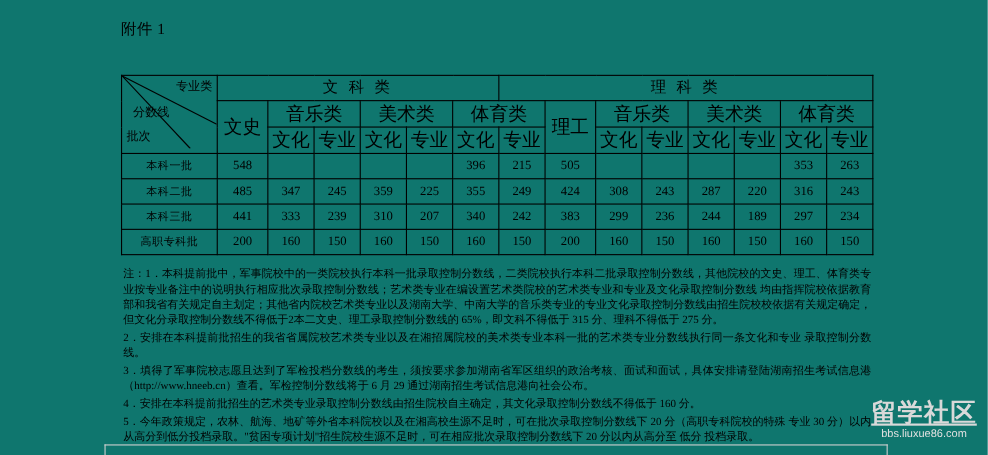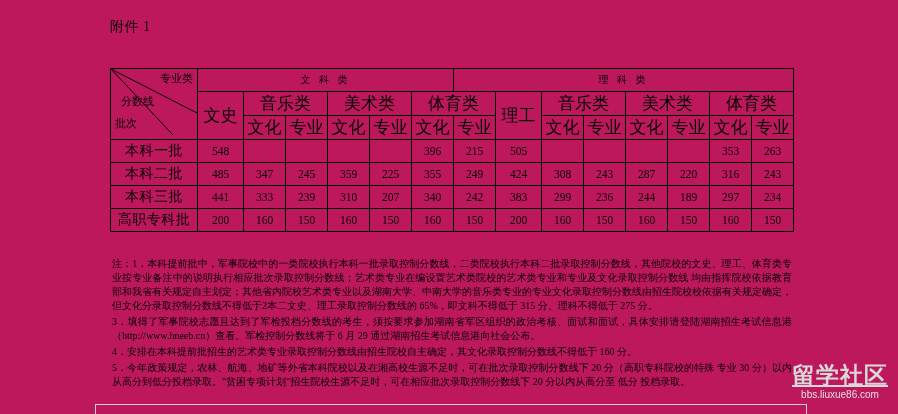--- a/index.html
+++ b/index.html
@@ -13,21 +13,21 @@
     font-family: "Liberation Serif", "DejaVu Serif", serif;
     color: #000000;
     overflow: hidden;
     position: relative;
   }
   .page {
     position: absolute;
     left: 0; top: 0;
     width: 898px;
     height: 414px;
-    background: #be185d;
+    background: #0f766e;
   }
   .attach-label {
     position: absolute;
     left: 110px;
     top: 18px;
     font-size: 14px;
     letter-spacing: 0.5px;
   }
   .doc-title {
     position: absolute;
@@ -66,36 +66,36 @@
     font-size: 11px;
   }
   .corner .lbl.major { right: 4px; top: 2px; }
   .corner .lbl.score { left: 10px; top: 25px; }
   .corner .lbl.batch { left: 4px; top: 47px; }
   .corner svg {
     position: absolute;
     left: 0; top: 0;
   }
   .grp-head {
-    font-size: 10px;
+    font-size: 14px;
     letter-spacing: 3px;
     height: 22px;
   }
   .sub-head {
     font-size: 17px;
     height: 22px;
   }
   .row-label {
-    font-size: 14px;
+    font-size: 10px;
     letter-spacing: 0.5px;
   }
   .notes {
     position: absolute;
     left: 112px;
-    top: 257px;
+    top: 243px;
     width: 680px;
     font-size: 10px;
     line-height: 14px;
     text-align: justify;
   }
   .notes p {
     margin: 0 0 2px 0;
     text-indent: 0;
   }
   .wm {
@@ -261,20 +261,21 @@
         <td>160</td>
         <td>150</td>
         <td>160</td>
         <td>150</td>
       </tr>
     </tbody>
   </table>
 
   <div class="notes">
     <p>注：1．本科提前批中，军事院校中的一类院校执行本科一批录取控制分数线，二类院校执行本科二批录取控制分数线，其他院校的文史、理工、体育类专业按专业备注中的说明执行相应批次录取控制分数线；艺术类专业在编设置艺术类院校的艺术类专业和专业及文化录取控制分数线 均由指挥院校依据教育部和我省有关规定自主划定；其他省内院校艺术类专业以及湖南大学、中南大学的音乐类专业的专业文化录取控制分数线由招生院校校依据有关规定确定，但文化分录取控制分数线不得低于2本二文史、理工录取控制分数线的 65%，即文科不得低于 315  分、理科不得低于 275 分。</p>
+    <p>2．安排在本科提前批招生的我省省属院校艺术类专业以及在湘招属院校的美术类专业本科一批的艺术类专业分数线执行同一条文化和专业        录取控制分数线。</p>
     <p>3．填得了军事院校志愿且达到了军检投档分数线的考生，须按要求参加湖南省军区组织的政治考核、面试和面试，具体安排请登陆湖南招生考试信息港（http://www.hneeb.cn）查看。军检控制分数线将于 6 月 29 通过湖南招生考试信息港向社会公布。</p>
     <p>4．安排在本科提前批招生的艺术类专业录取控制分数线由招生院校自主确定，其文化录取控制分数线不得低于 160 分。</p>
     <p>5．今年政策规定，农林、航海、地矿等外省本科院校以及在湘高校生源不足时，可在批次录取控制分数线下 20 分（高职专科院校的特殊       专业 30 分）以内从高分到低分投档录取。"贫困专项计划"招生院校生源不足时，可在相应批次录取控制分数线下 20 分以内从高分至 低分 投档录取。</p>
   </div>
 
   <div class="wm">
     <div class="wm-main">留学社区</div>
     <div class="wm-sub">bbs.liuxue86.com</div>
   </div>
 

